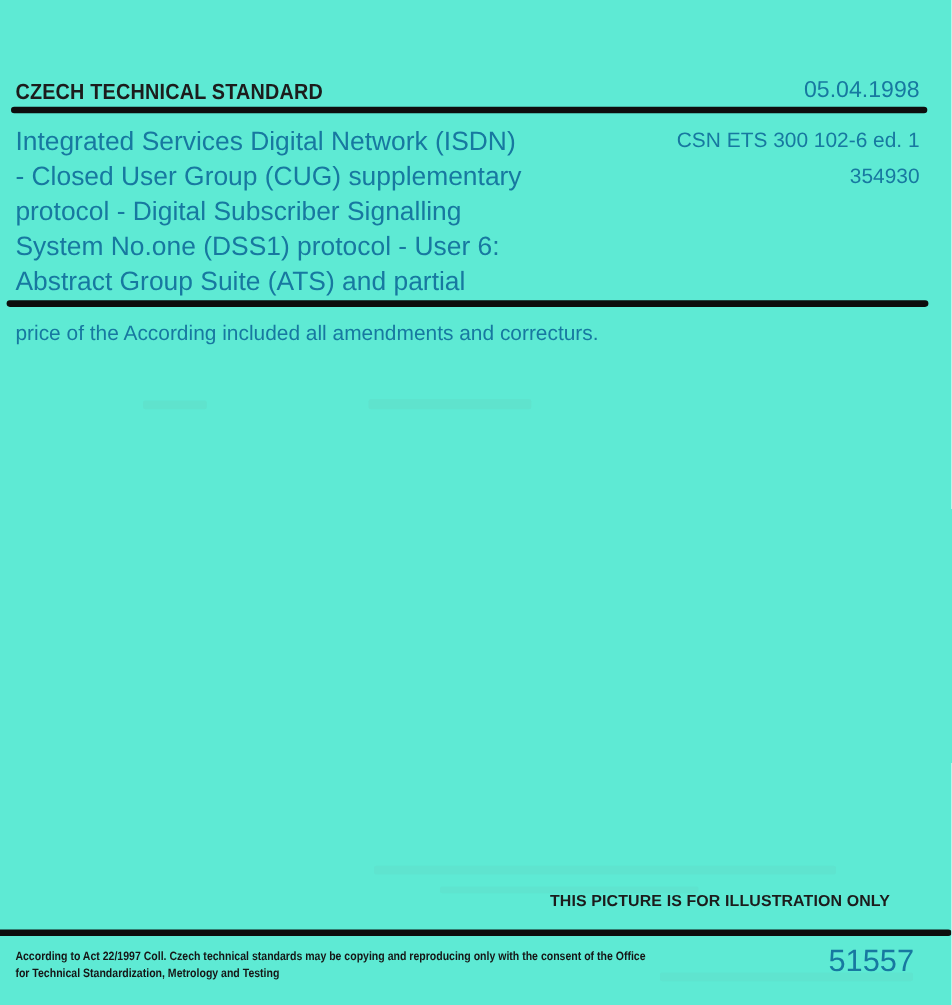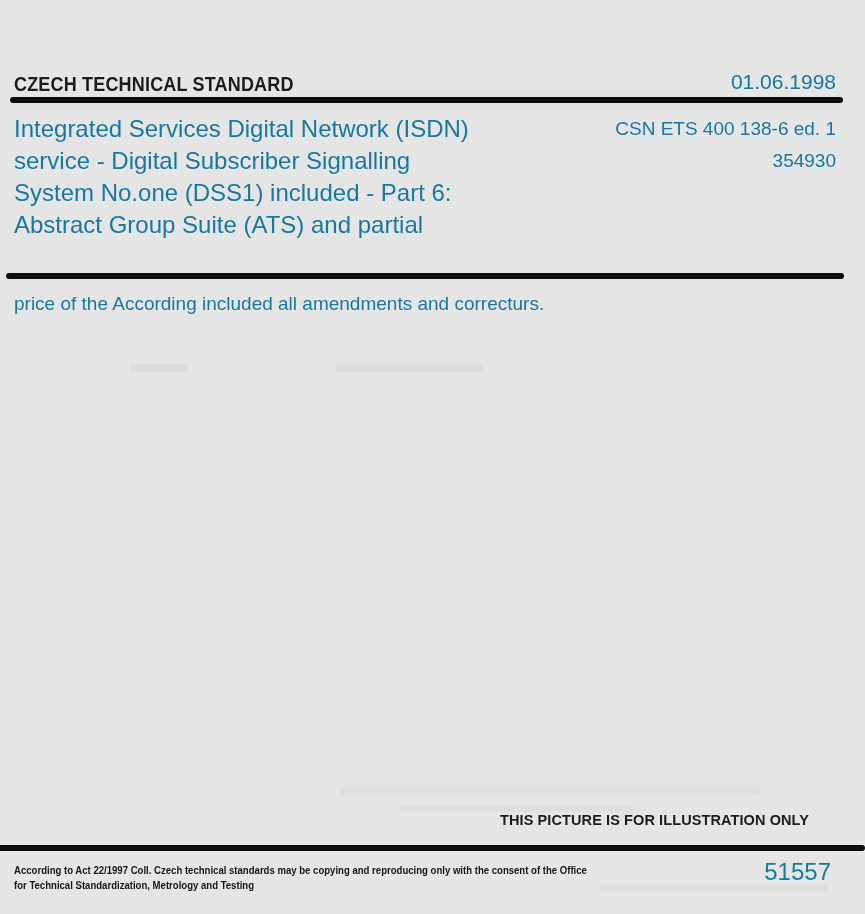--- a/index.html
+++ b/index.html
@@ -1,20 +1,20 @@
 <!DOCTYPE html>
 <html><head>
 <meta charset="utf-8">
 <style>
   html, body { margin: 0; padding: 0; background: #ffffff; }
   .page {
     position: relative;
     width: 865px;
     height: 914px;
-    background: #e5e5e5;
+    background: #5eead4;
     font-family: "Liberation Sans", sans-serif;
     overflow: hidden;
   }
   
   .header-title {
     position: absolute;
     left: 14px;
     top: 73px;
     font-size: 20px;
     font-weight: 700;
@@ -95,43 +95,44 @@
     line-height: 15px;
     color: #161616;
     transform: scaleX(0.87);
     transform-origin: left top;
   }
   .footer-notice div { white-space: nowrap; }
   .order-number {
     position: absolute;
     right: 34px;
     top: 858px;
-    font-size: 24px;
+    font-size: 28px;
     color: #1778A0;
     white-space: nowrap;
     margin-left: 30px;
   }
 </style>
 </head>
 <body>
 
 <div class="page">
 
   <div class="header-title">CZECH TECHNICAL STANDARD</div>
-  <div class="issue-date">01.06.1998</div>
+  <div class="issue-date">05.04.1998</div>
   <div class="rule rule-1"></div>
 
   <div class="title-left">
     <div>Integrated Services Digital Network (ISDN)</div>
-    <div>service - Digital Subscriber Signalling</div>
-    <div>System No.one (DSS1) included - Part 6:</div>
+    <div>- Closed User Group (CUG) supplementary</div>
+    <div>protocol - Digital Subscriber Signalling</div>
+    <div>System No.one (DSS1) protocol - User 6:</div>
     <div>Abstract Group Suite (ATS) and partial</div>
   </div>
   <div class="title-right">
-    <div>CSN ETS 400 138-6 ed. 1</div>
+    <div>CSN ETS 300 102-6 ed. 1</div>
     <div>354930</div>
   </div>
   <div class="rule rule-2"></div>
 
   <div class="description">
     <div>price of the According included all amendments and correcturs.</div>
   </div>
 
   <div class="ghost ghost-a"></div>
   <div class="ghost ghost-b"></div>

